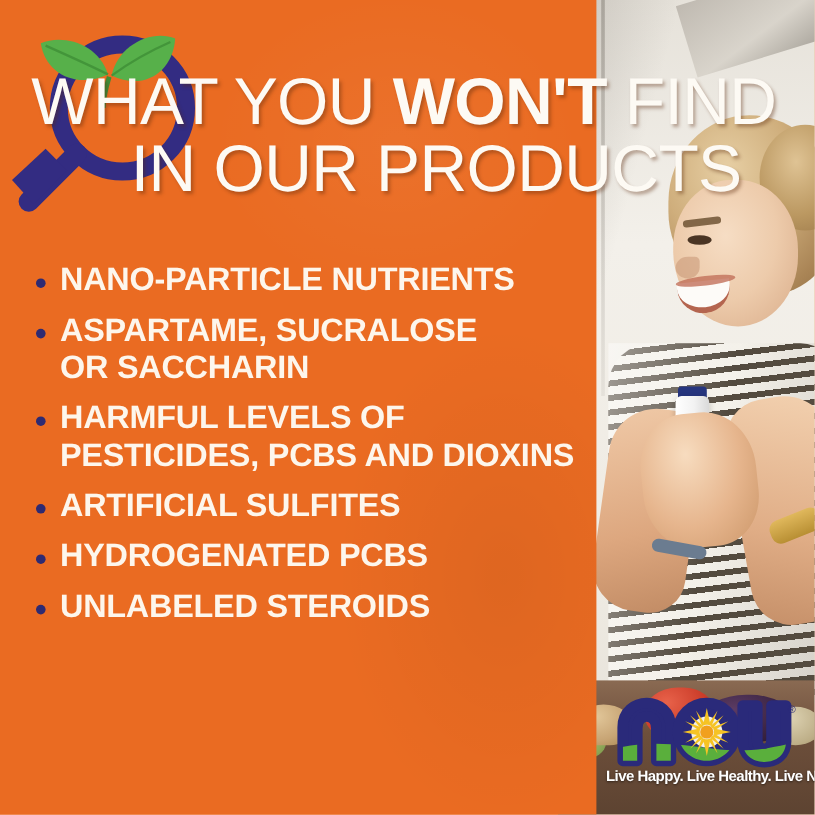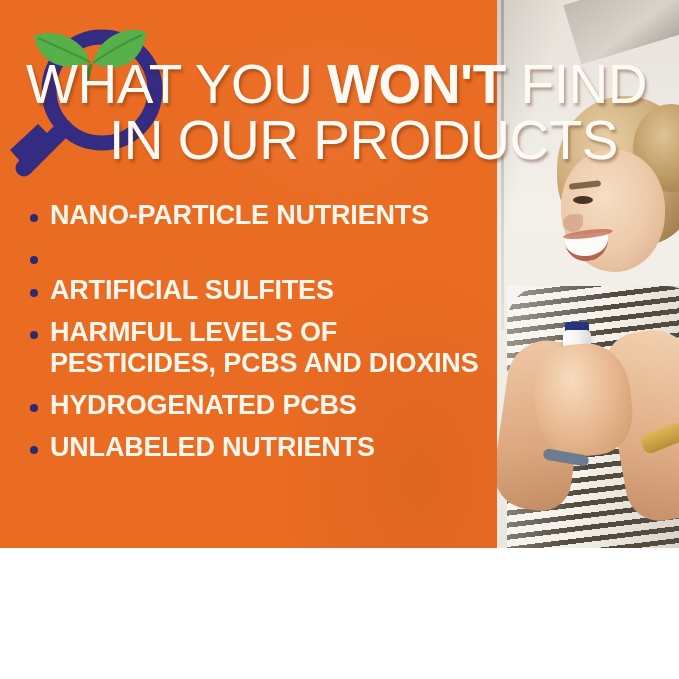--- a/index.html
+++ b/index.html
@@ -8,21 +8,21 @@
     padding: 0;
     background: #ffffff;
   }
   body {
     font-family: "Liberation Sans", sans-serif;
   }
 
   .canvas {
     position: relative;
     width: 679px;
-    height: 548px;
+    height: 679px;
     overflow: hidden;
     background: #EA6B22;
   }
 
   
   .photo {
     position: absolute;
     left: 465px;
     top: 0;
     width: 214px;
@@ -270,21 +270,21 @@
   .headline .hl-line { display: block; }
   .headline .hl-strong { font-weight: bold; }
   .headline .hl-light  { font-weight: normal; }
   .hl-line-1 { padding-right: 6px; }
   .hl-line-2 { padding-left: 48px; }
 
   
   .bullets {
     position: absolute;
     left: 30px;
-    top: 200px;
+    top: 218px;
     width: 460px;
   }
   .bullet-row {
     display: flex;
     align-items: flex-start;
     margin-bottom: 11px;
   }
   .bullet-dot {
     flex: 0 0 auto;
     width: 8px; height: 8px;
@@ -392,37 +392,39 @@
     <span class="hl-line hl-line-2 hl-light">IN OUR PRODUCTS</span>
   </div>
 
   <div class="bullets">
     <div class="bullet-row">
       <span class="bullet-dot"></span>
       <span class="bullet-text">NANO-PARTICLE NUTRIENTS</span>
     </div>
     <div class="bullet-row">
       <span class="bullet-dot"></span>
-    </div>
-    <div class="bullet-row">
-      <span class="bullet-dot"></span>
-      <span class="bullet-text">ARTIFICIAL SULFITES</span>
+      <span class="bullet-text">ASPARTAME, SUCRALOSE
+OR SACCHARIN</span>
     </div>
     <div class="bullet-row">
       <span class="bullet-dot"></span>
       <span class="bullet-text">HARMFUL LEVELS OF
 PESTICIDES, PCBS AND DIOXINS</span>
     </div>
     <div class="bullet-row">
       <span class="bullet-dot"></span>
+      <span class="bullet-text">ARTIFICIAL SULFITES</span>
+    </div>
+    <div class="bullet-row">
+      <span class="bullet-dot"></span>
       <span class="bullet-text">HYDROGENATED PCBS</span>
     </div>
     <div class="bullet-row">
       <span class="bullet-dot"></span>
-      <span class="bullet-text">UNLABELED NUTRIENTS</span>
+      <span class="bullet-text">UNLABELED STEROIDS</span>
     </div>
   </div>
 
   <div class="now-logo">
     <svg class="now-mark" viewBox="0 0 160 62" width="160" height="62">
       <defs>
         <clipPath id="nowClip">
           <path d="M14 54 L14 26 C14 13 24 6 34 6 C44 6 54 13 54 26 L54 54 L42 54 L42 27
                    C42 20 38 17 34 17 C30 17 26 20 26 27 L26 54 Z
                    M60 30 C60 16 71 6 84 6 C97 6 108 16 108 30 C108 44 97 54 84 54 C71 54 60 44 60 30 Z

